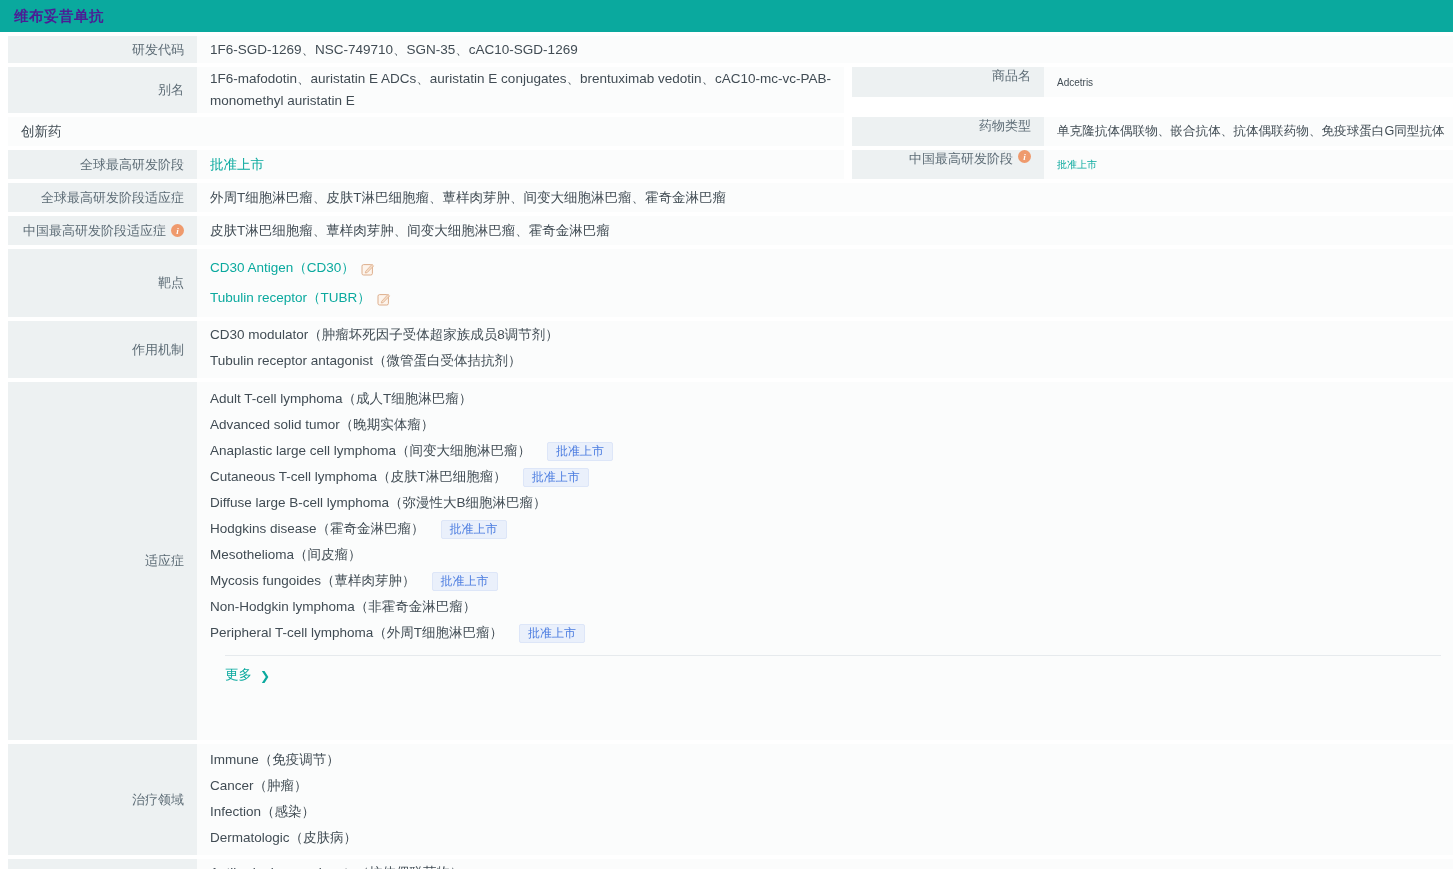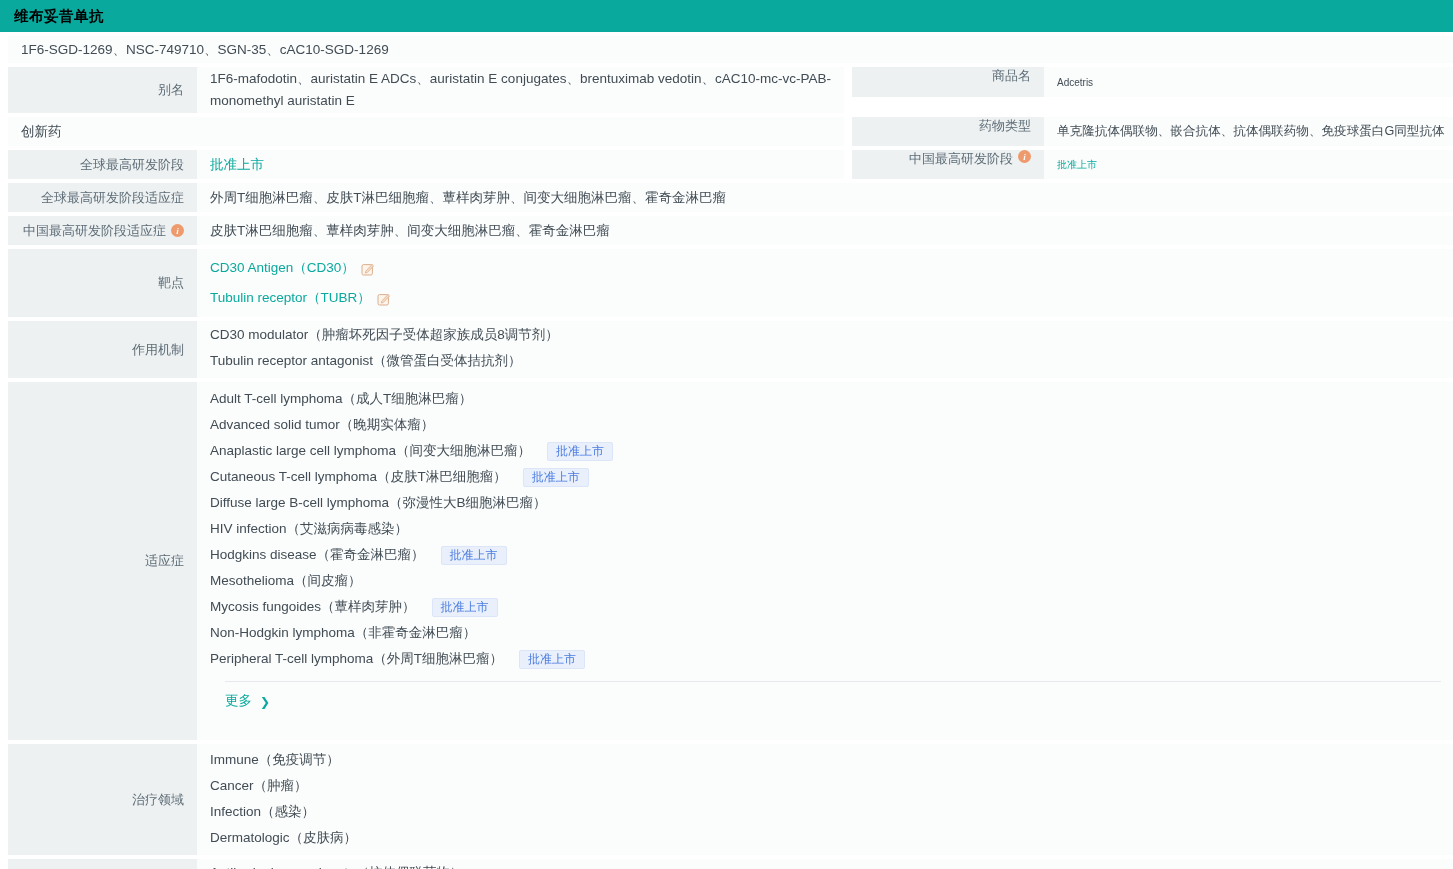--- a/index.html
+++ b/index.html
@@ -1,18 +1,18 @@
 <!DOCTYPE html>
 <html><head>
 <meta charset="utf-8">
 <style>
   * { box-sizing: border-box; margin: 0; padding: 0; }
   html,body { width:1453px; height:869px; overflow:hidden; background:#fff;
     font-family:"Liberation Sans","DejaVu Sans",sans-serif; }
-  .titlebar { height:32px; background:#0aa99e; color:#000000; display:flex; align-items:center;
+  .titlebar { height:32px; background:#0aa99e; color:#4c1d95; display:flex; align-items:center;
     padding-left:14px; font-size:14.5px; font-weight:bold; letter-spacing:0.5px; }
   .content { padding-top:4px; }
   .band { display:flex; align-items:stretch; margin:0 0 4px 8px; }
   .lgroup { flex:0 0 836px; display:flex; align-items:stretch; }
   .rgroup { flex:1 1 auto; display:flex; align-items:stretch; margin-left:8px; }
   .lbl { flex:0 0 189px; background:#edf1f2; color:#5d6c76; font-size:13px;
     display:flex; align-items:center; justify-content:flex-end; padding-right:13px; gap:5px; }
   .rlbl { flex:0 0 192px; background:#edf1f2; color:#5d6c76; font-size:13px;
     display:flex; align-items:flex-start; justify-content:flex-end; padding-right:13px; gap:5px; }
   .val { flex:1 1 auto; background:#fbfcfc; color:#414c54; font-size:13.5px; padding-left:13px; }
@@ -41,20 +41,23 @@
 </head>
 <body>
 
 <div class="titlebar">
   <span>维布妥昔单抗</span>
 </div>
 
 <div class="content">
 
   <div class="band h27">
+    <div class="lbl">
+      <span>研发代码</span>
+    </div>
     <div class="val center">1F6-SGD-1269、NSC-749710、SGN-35、cAC10-SGD-1269</div>
   </div>
 
   <div class="band">
     <div class="lgroup h46">
       <div class="lbl">
         <span>别名</span>
       </div>
       <div class="val center">
         <span class="wrap2">1F6-mafodotin、auristatin E ADCs、auristatin E conjugates、brentuximab vedotin、cAC10-mc-vc-PAB-monomethyl auristatin E</span>
@@ -180,24 +183,20 @@
           <div class="line">
             <span>Cutaneous T-cell lymphoma（皮肤T淋巴细胞瘤）</span>
             <span class="badge">批准上市</span>
           </div>
 
           <div class="line">
             <span>Diffuse large B-cell lymphoma（弥漫性大B细胞淋巴瘤）</span>
 
           </div>
 
-          <div class="line">
-            <span>HIV infection（艾滋病病毒感染）</span>
-
-          </div>
 
           <div class="line">
             <span>Hodgkins disease（霍奇金淋巴瘤）</span>
             <span class="badge">批准上市</span>
           </div>
 
           <div class="line">
             <span>Mesothelioma（间皮瘤）</span>
 
           </div>

